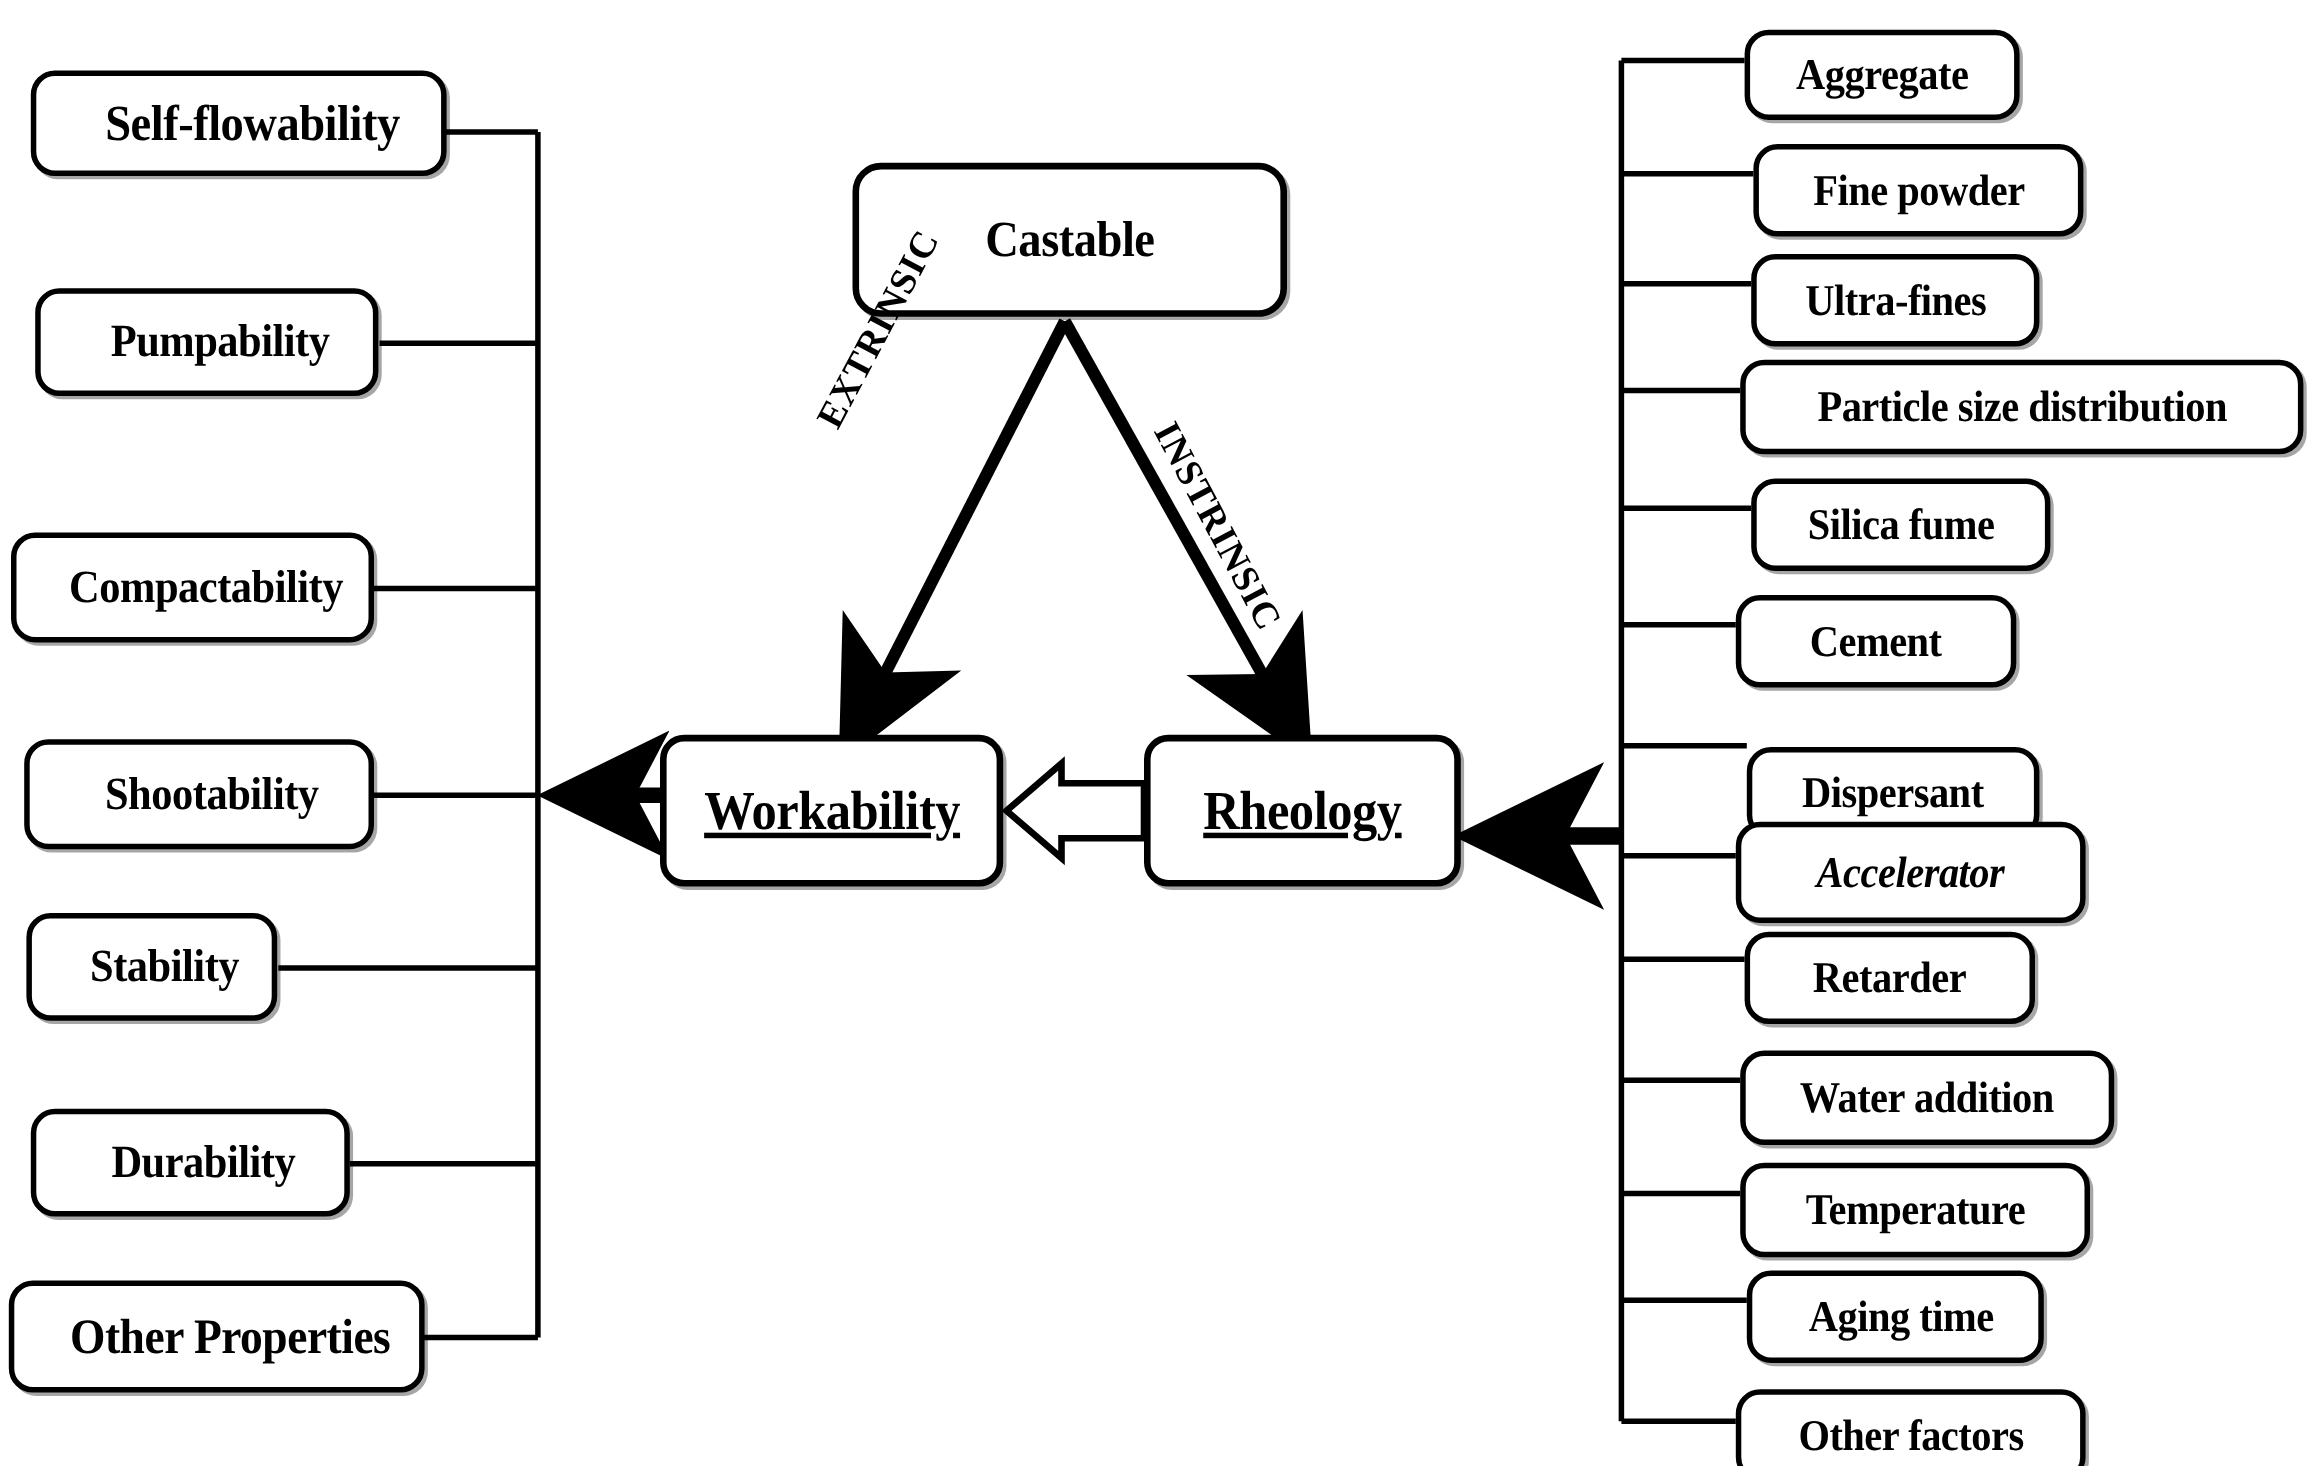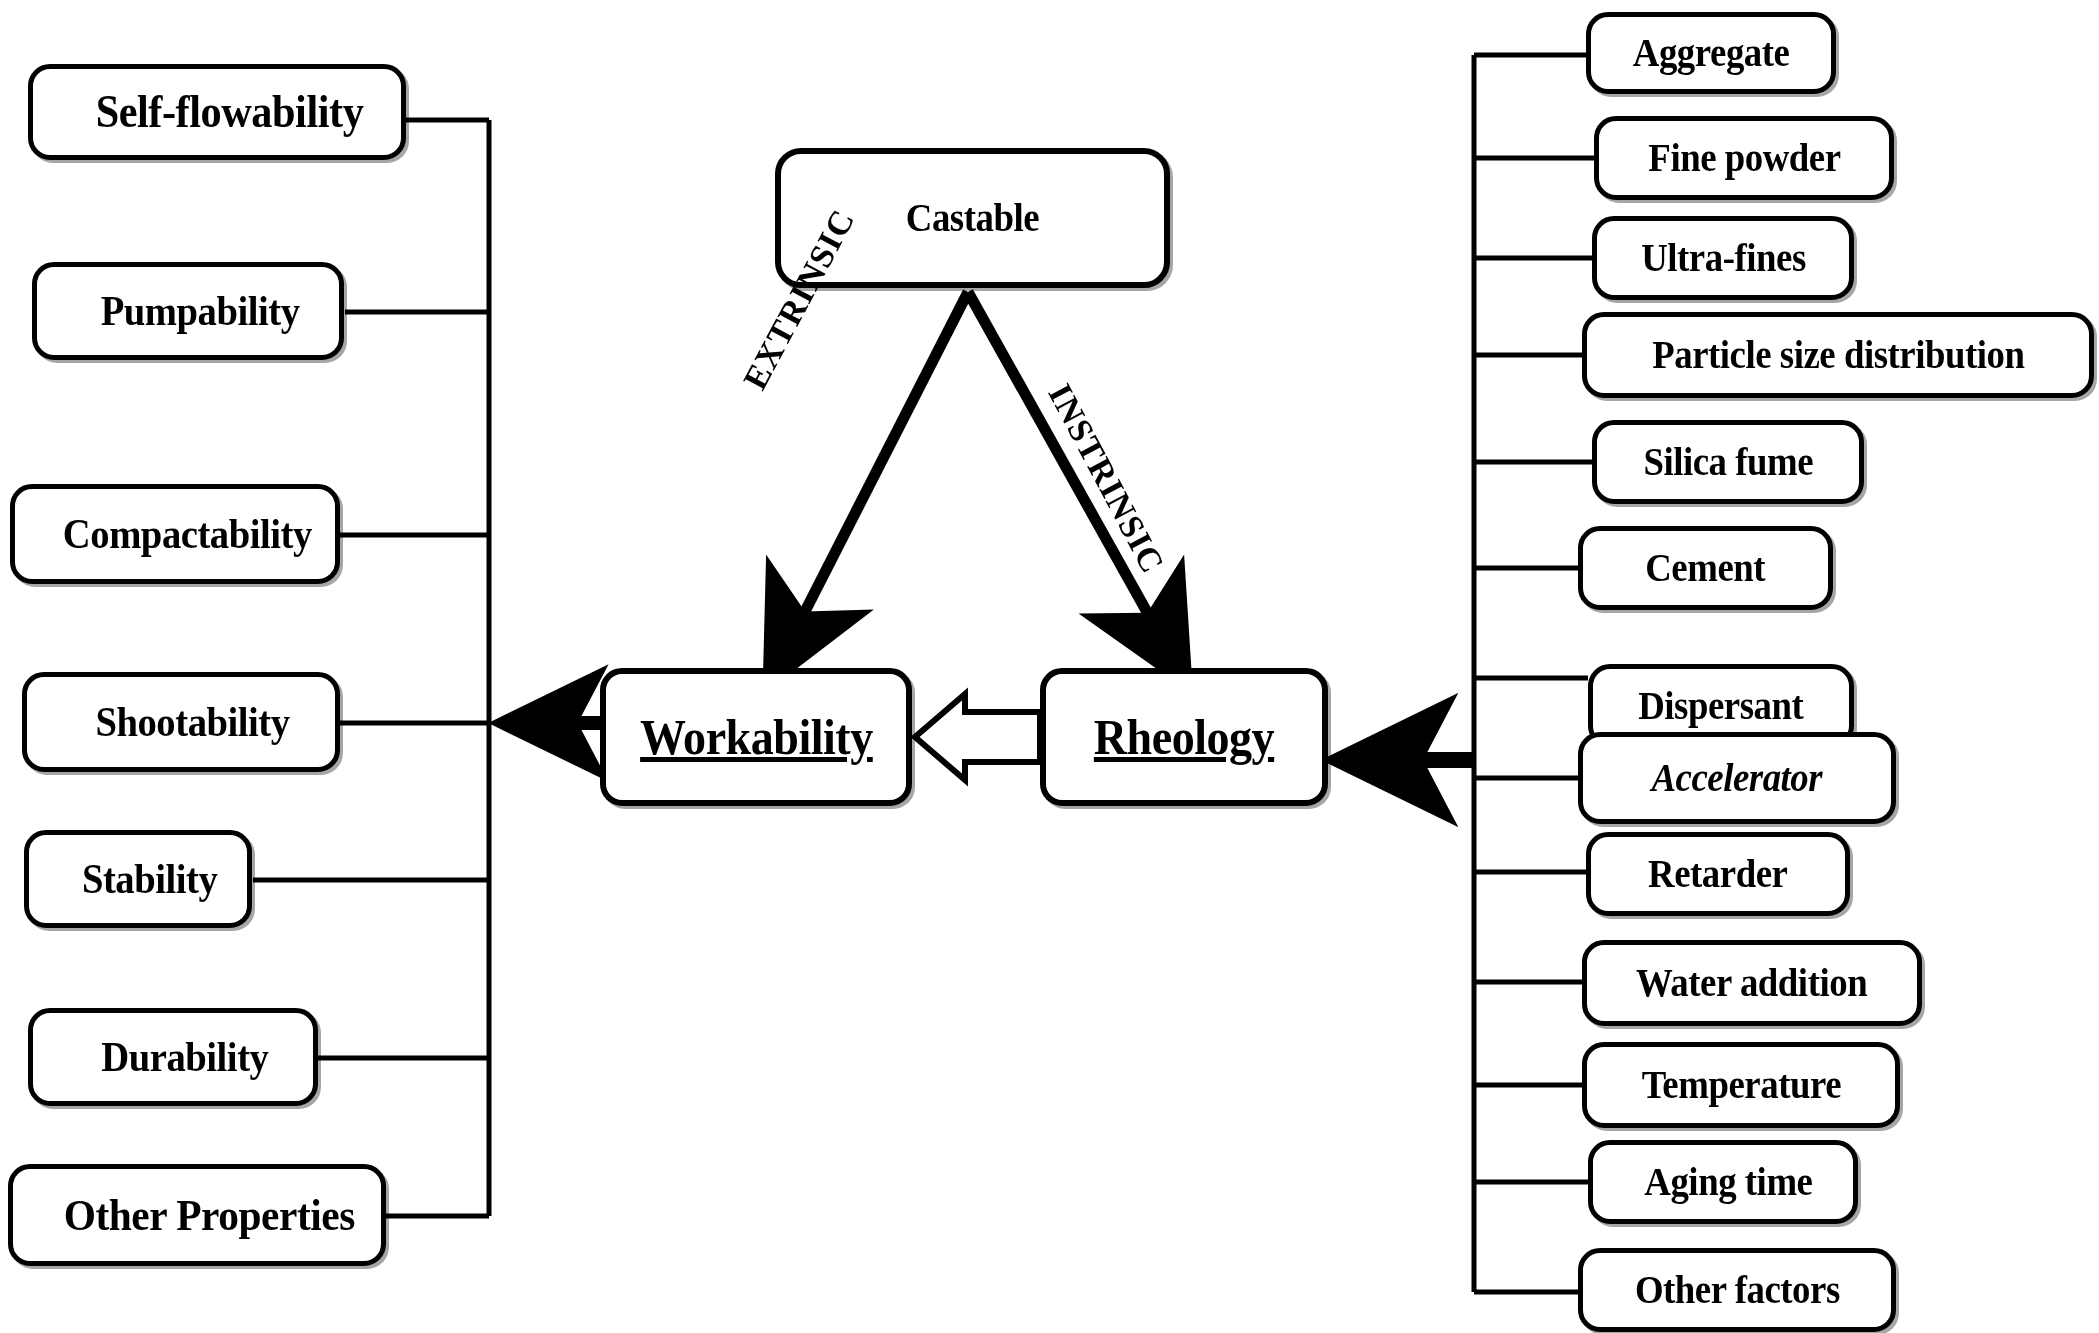--- a/index.html
+++ b/index.html
@@ -20,24 +20,24 @@
     display:flex;align-items:center;justify-content:center;
     color:#000000;
     font-weight:bold;
     font-family:"Liberation Serif", serif;
     letter-spacing:-0.5px;
     white-space:nowrap;
     line-height:1;
     box-shadow:3px 3px 0 rgba(0,0,0,0.35);
   }
   .node span{display:block;transform:scaleX(0.92);}
-  .n-castable{font-size:40px;border-width:6px;border-radius:26px;}
+  .n-castable{font-size:46px;border-width:6px;border-radius:26px;}
   .n-mid{font-size:50px;border-width:6px;text-decoration:underline;}
   .n-left{font-size:42px;padding-left:24px;}
-  .n-right{font-size:40px;}
+  .n-right{font-size:40px;margin-top:15px;}
   .diag-label{
     position:absolute;
     color:#000;
     font-weight:bold;
     font-family:"Liberation Serif", serif;
     font-size:34px;
     letter-spacing:1px;
     white-space:nowrap;
     transform-origin:left top;
   }

